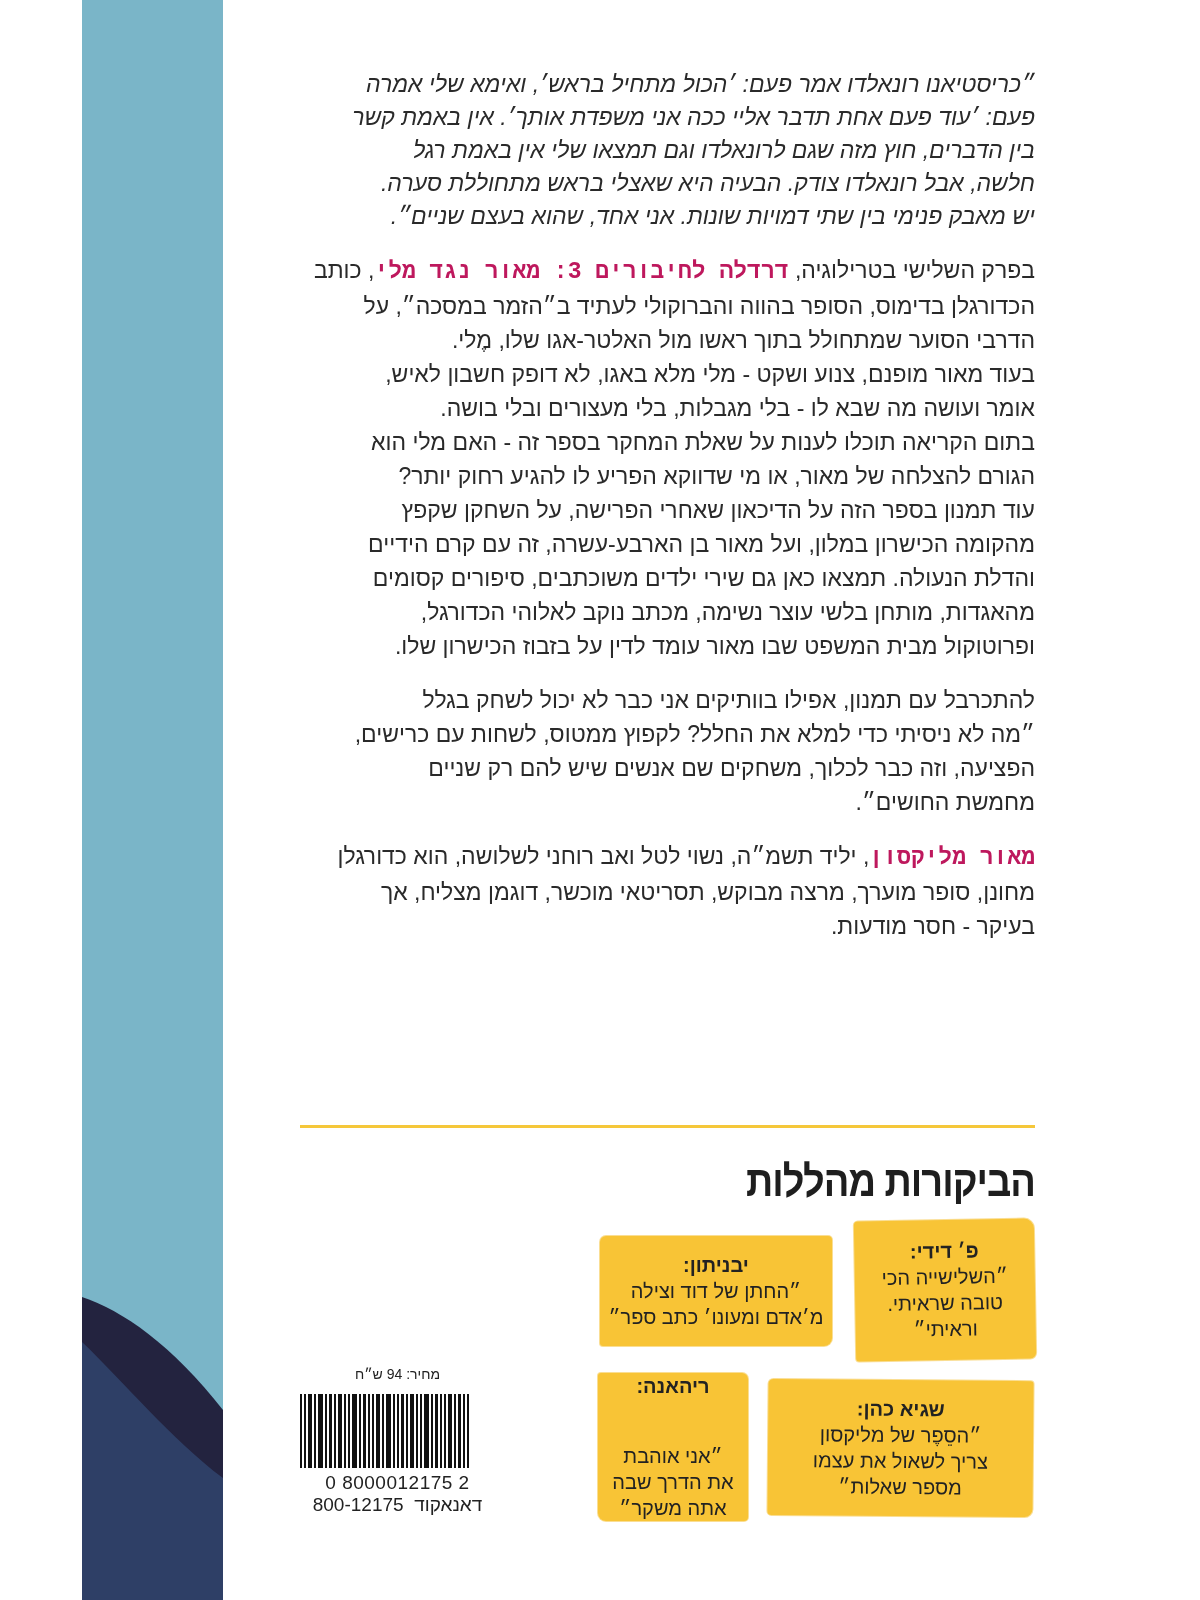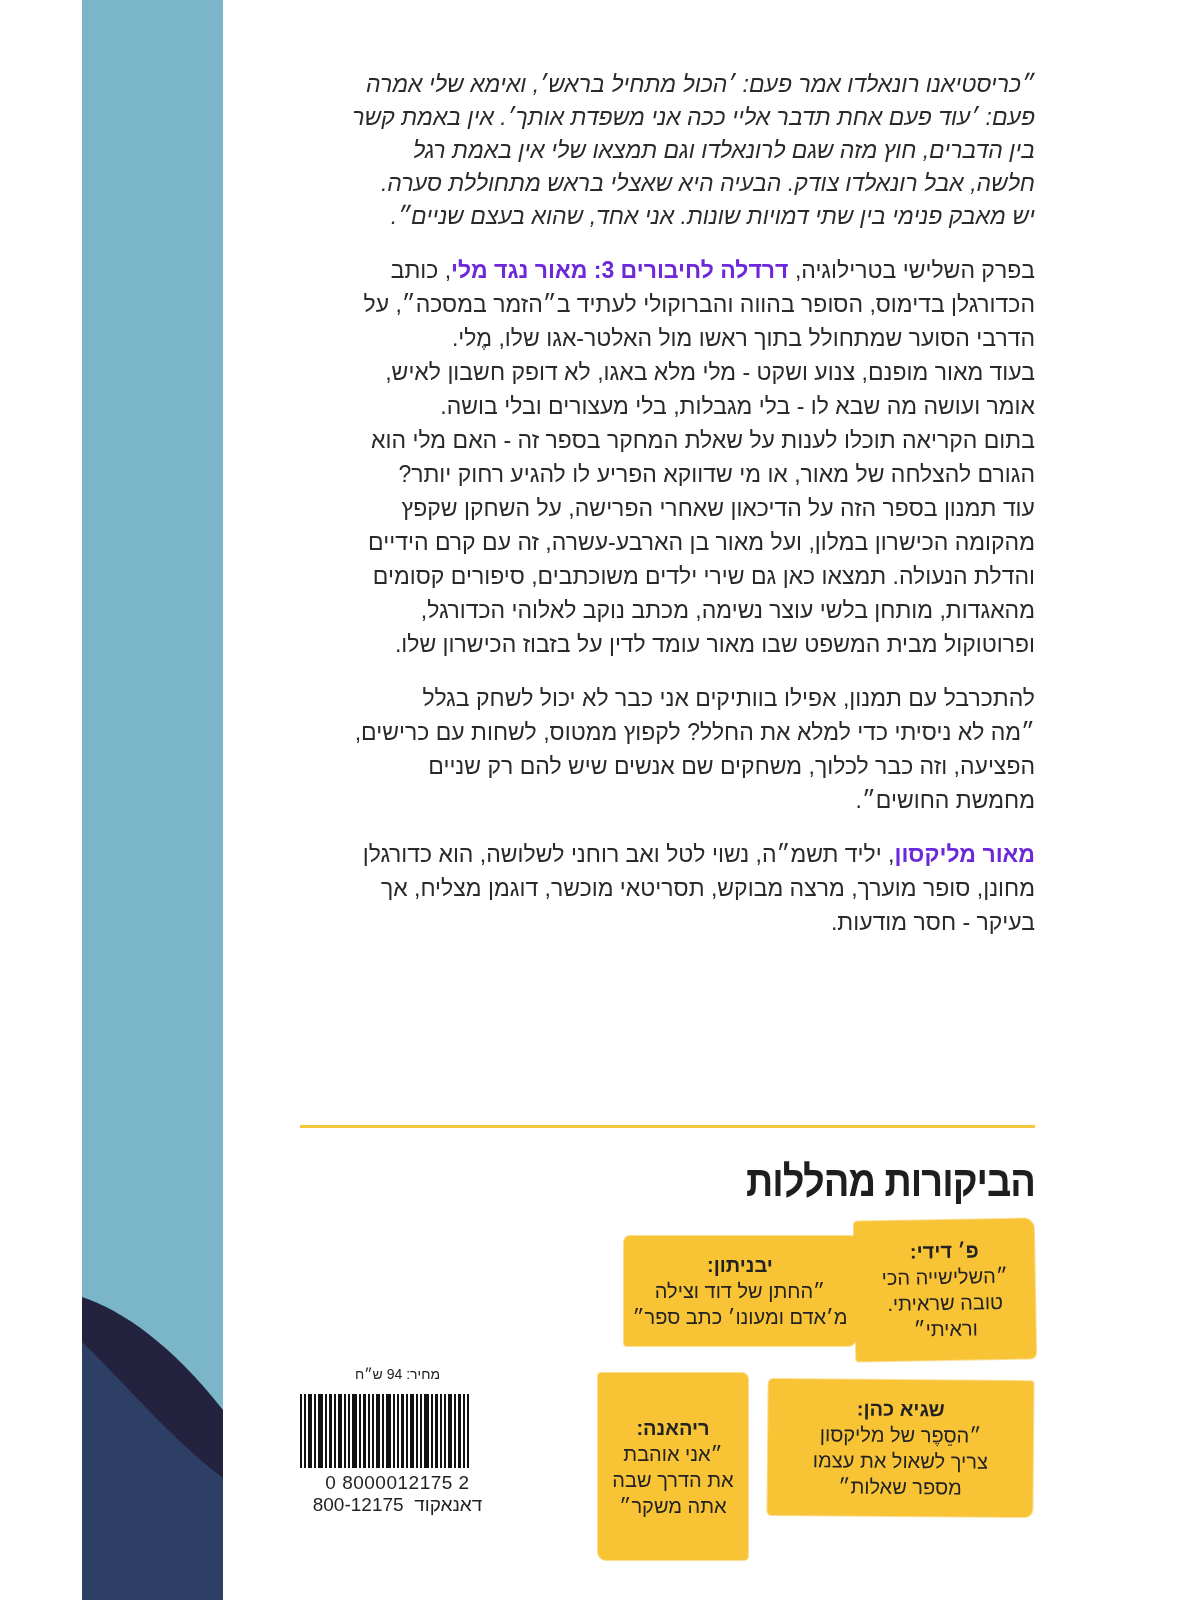--- a/index.html
+++ b/index.html
@@ -4,32 +4,32 @@
 <style>
   html, body { margin:0; padding:0; }
   body { width:1200px; height:1600px; background:#ffffff; position:relative; overflow:hidden;
          font-family:"DejaVu Sans", "Liberation Sans", sans-serif; color:#2a2a2a; }
   .spine { position:absolute; left:82px; top:0; width:141px; height:1600px; background:#7ab5c8; overflow:hidden; }
   .spine svg { position:absolute; left:0; top:0; }
   .content { position:absolute; left:300px; top:68px; width:735px; direction:rtl; text-align:right; }
   .para { font-size:23px; line-height:34px; margin:0 0 20px 0; text-align:justify; text-align-last:right; font-family:"Liberation Sans", sans-serif; }
   .para.italic { font-style:italic; line-height:33px; }
   .para .line { display:block; }
-  .para b { font-weight:bold; color:#6d28d9; }
+  .para b { font-weight:bold; color:#be185d;font-family:Liberation Mono, monospace; }
   .rule { position:absolute; left:300px; top:1125px; width:735px; height:3px; background:#f5c73a; }
   .reviews-title { position:absolute; top:1160px; right:165px; direction:rtl; font-family:"Liberation Sans", sans-serif;
                    font-weight:bold; font-size:38px; color:#1e1e1e; letter-spacing:-1px; transform:scaleY(1.15); }
   .note { position:absolute; background:#f8c436; direction:rtl; text-align:center; font-family:"Liberation Sans", sans-serif;
           color:#222; font-size:20px; line-height:26px; display:flex; flex-direction:column; justify-content:center;
           box-shadow:0 0 0 1px rgba(245,190,40,0.5); }
   .note .who { font-weight:bold; font-size:20px; }
   .note .quote { white-space:pre-line; }
   .n1 { left:855px; top:1220px; width:180px; height:140px; transform:rotate(-1deg); border-radius:4px 10px 6px 3px; }
-  .n2 { left:624px; top:1236px; width:232px; height:110px; border-radius:6px 4px 8px 3px; }
-  .n3 { left:598px; top:1373px; width:150px; height:187px; border-radius:3px 6px 4px 8px; }
+  .n2 { left:600px; top:1236px; width:232px; height:110px; border-radius:6px 4px 8px 3px; }
+  .n3 { left:598px; top:1373px; width:150px; height:148px; border-radius:3px 6px 4px 8px;justify-content:space-between; }
   .n4 { left:768px; top:1380px; width:265px; height:136px; transform:rotate(0.5deg); border-radius:5px 3px 8px 4px; }
   .barcode { position:absolute; left:300px; top:1366px; width:195px; font-family:"Liberation Sans", sans-serif; color:#222; text-align:center; }
   .barcode .price { font-size:14px; direction:rtl; margin-bottom:12px; }
   .barcode .bars { height:74px; display:flex; align-items:stretch; }
   .barcode .bars span { display:block; background:#111; margin-right:2px; }
   .barcode .digits { font-size:19px; margin-top:4px; letter-spacing:0.5px; }
   .barcode .code { font-size:19px; direction:rtl; }
 </style>
 </head>
 <body>

